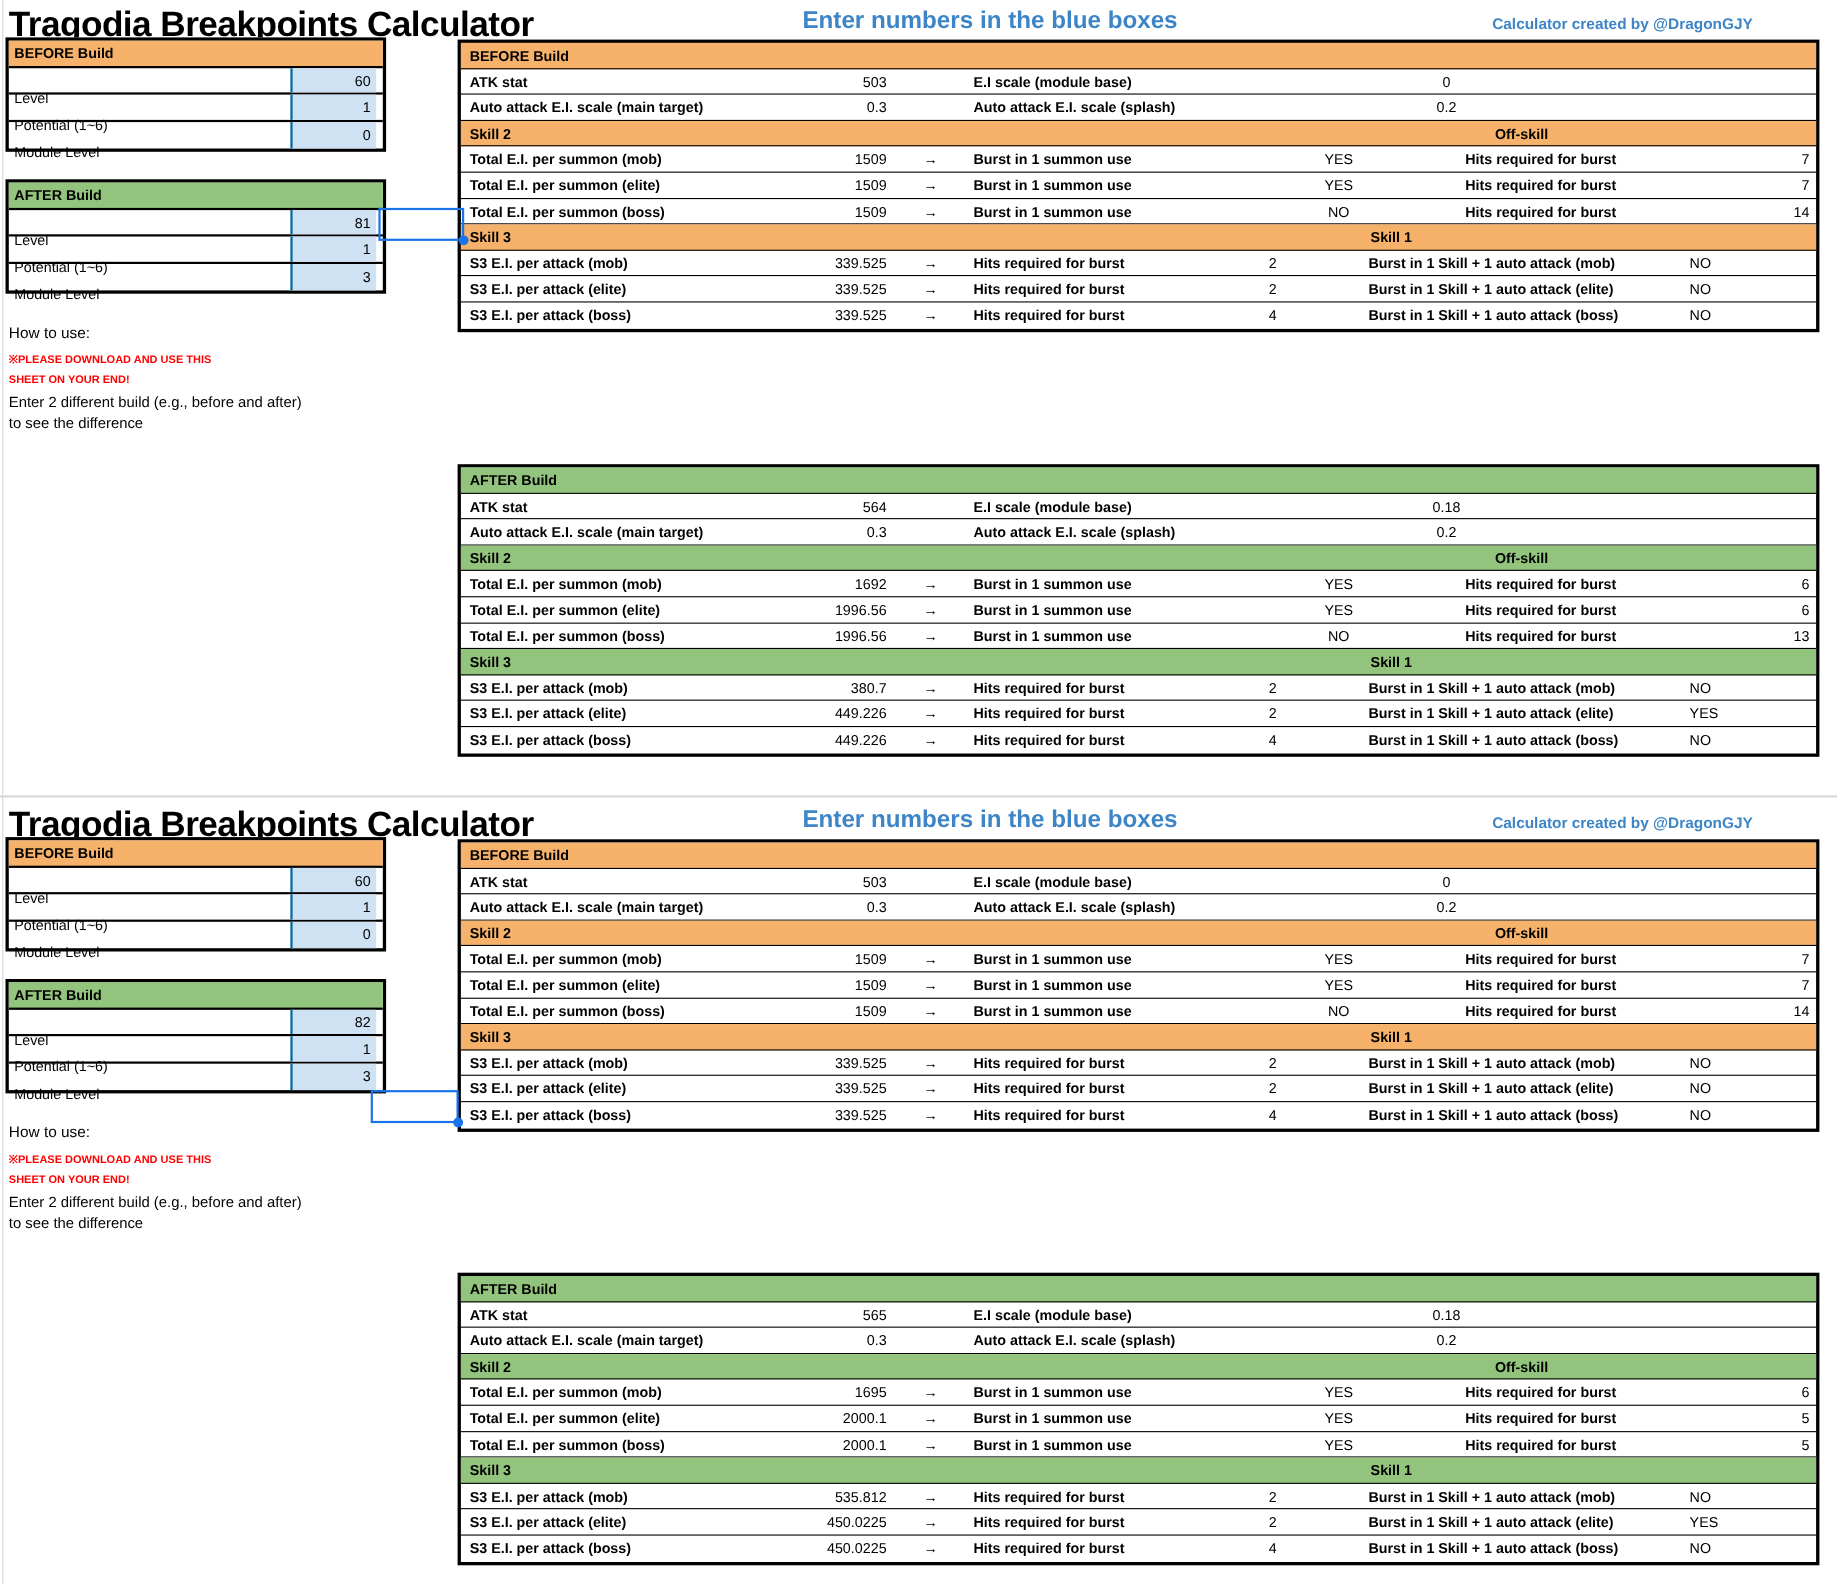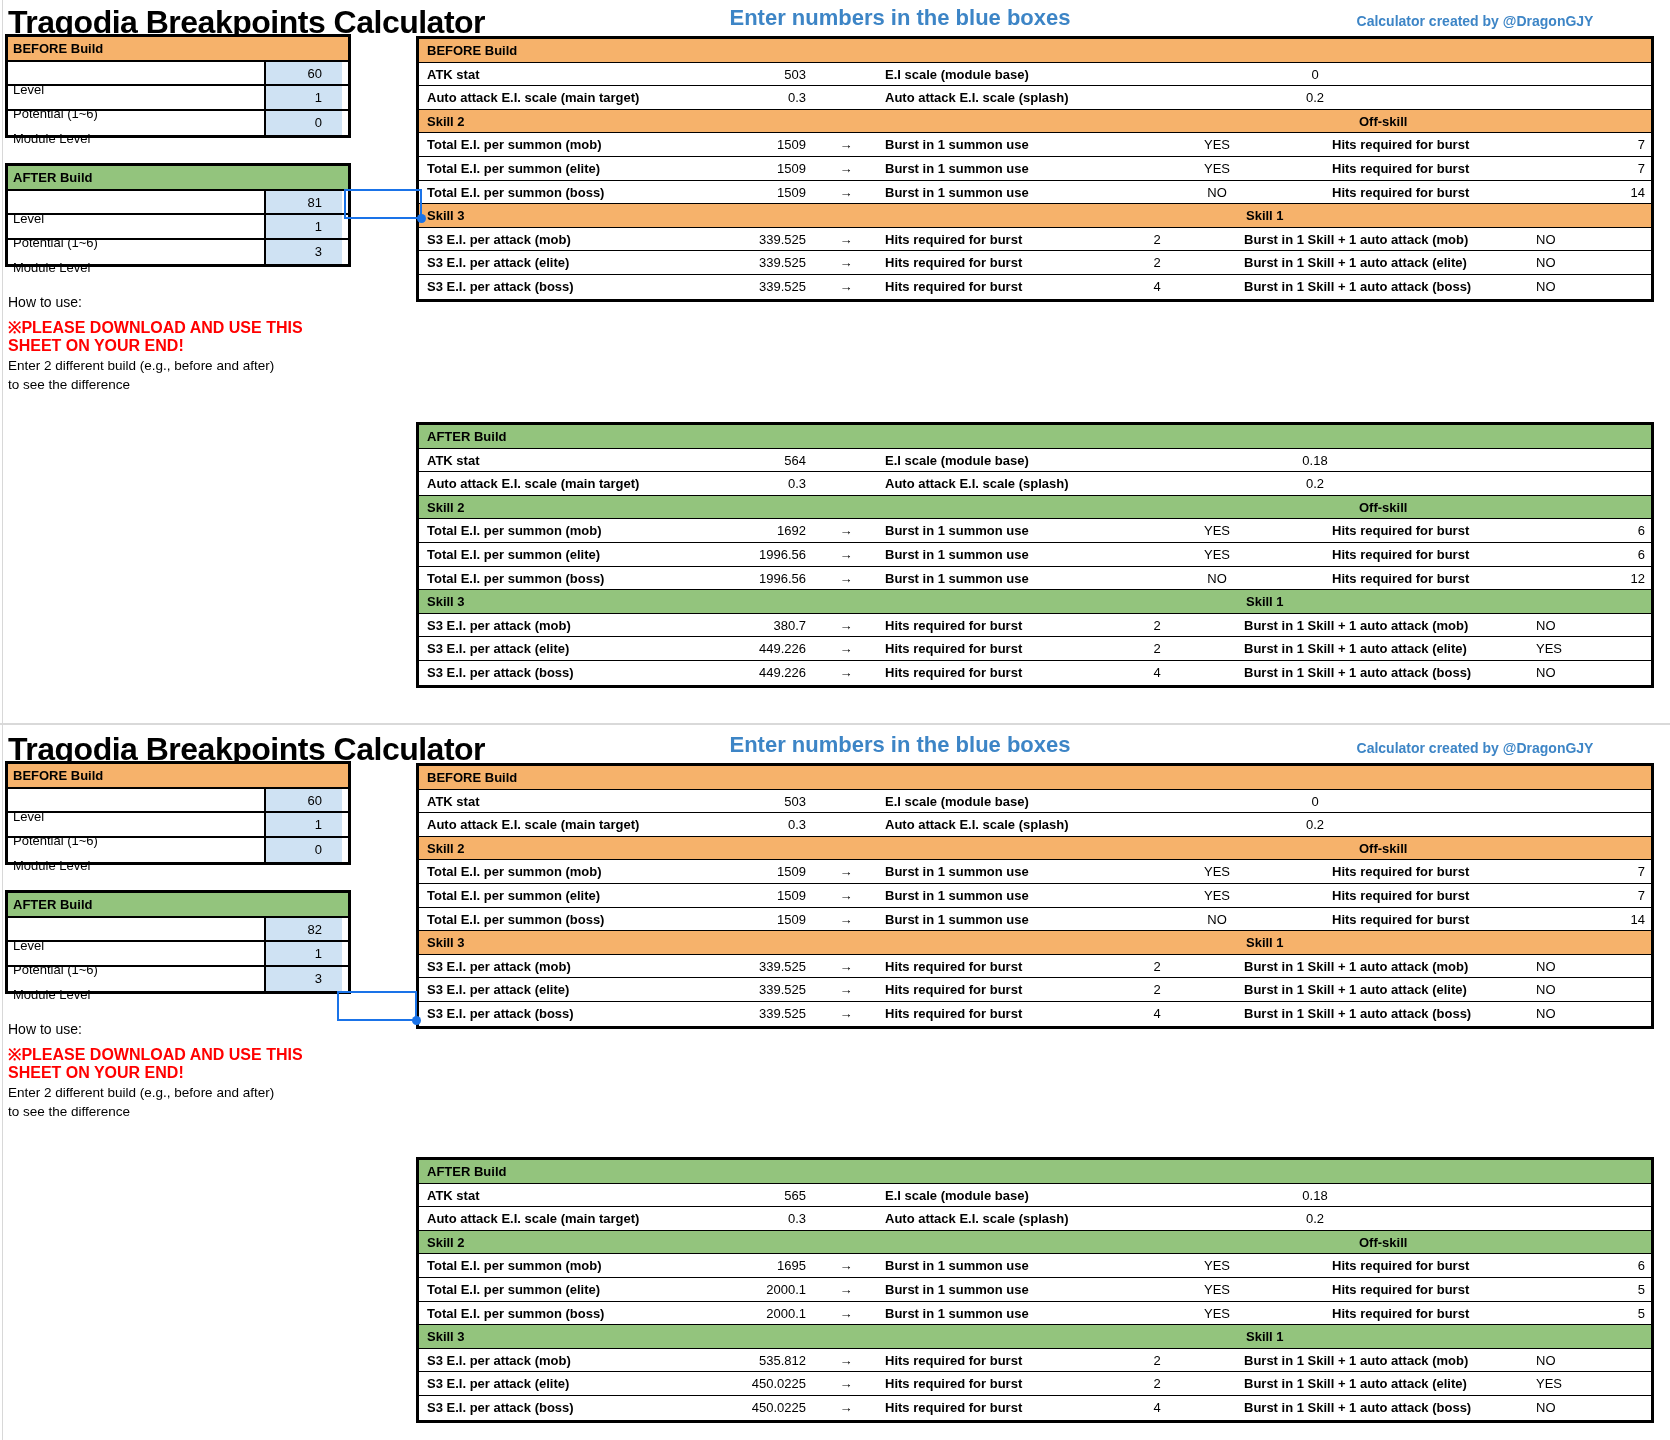--- a/index.html
+++ b/index.html
@@ -6,33 +6,33 @@
   #canvas{position:relative;width:1670px;height:1440px;background:#fff;
     font-family:"Liberation Sans",sans-serif;color:#000;overflow:hidden}
   .abs{position:absolute}
   .vgrid{left:2px;top:0;width:1px;height:1440px;background:#d8d8d8}
   .seam{left:0;width:1670px;height:2px;background:var(--divider_gray,#d9d9d9)}
   .title{font-size:32px;font-weight:bold;white-space:nowrap;letter-spacing:-0.5px}
   .hdr{left:650px;width:500px;text-align:center;font-size:22px;font-weight:bold;color:var(--accent_blue,#3d85c6);white-space:nowrap}
   .credit{left:1330px;width:290px;text-align:center;font-size:14px;font-weight:bold;color:var(--accent_blue,#3d85c6);white-space:nowrap}
   .howto{left:8px;width:330px}
   .howto .h{font-size:14px;font-weight:normal;line-height:16px}
-  .howto .warn{margin-top:9px;font-size:16px;font-weight:bold;line-height:18px;color:var(--warning_red,#f00);width:300px}
+  .howto .warn{margin-top:9px;font-size:10px;font-weight:bold;line-height:18px;color:var(--warning_red,#f00);width:300px}
   .howto .note{margin-top:1px;font-size:13.5px;line-height:19px;width:330px}
 
   
   .ltable{position:absolute;left:5px;width:340px;border:3px solid #000;background:#fff;box-sizing:content-box}
   .lrow{position:relative;height:24.5px;border-bottom:2px solid #000;box-sizing:border-box;font-size:13px}
   .lrow:last-child{border-bottom:none}
   .lrow.lhead{font-weight:bold;padding:4px 0 0 5px}
   .ltable.orange .lhead{background:var(--orange,#f6b26b)}
   .ltable.green .lhead{background:var(--green,#93c47d)}
   .ll{position:absolute;left:5px;top:20px;white-space:nowrap}
-  .lv{position:absolute;left:256px;top:0;width:78px;height:100%;border-left:2px solid #000000;
-      box-sizing:border-box;text-align:right;padding:4px 20px 0 0;background:var(--input_blue,#cfe2f3)}
+  .lv{position:absolute;left:256px;top:0;width:78px;height:100%;border-left:2px solid #0369a1;
+      box-sizing:border-box;text-align:right;padding:4px 5px 0 0;background:var(--input_blue,#cfe2f3)}
 
   
   .mtable{position:absolute;left:416px;width:1238px;border:3px solid #000;background:#fff;box-sizing:border-box}
   .mrow{position:relative;height:23.6px;border-bottom:1px solid #000;box-sizing:border-box;font-size:13px}
   .mrow:last-child{border-bottom:none}
   .mtable.orange .mhead,.mtable.orange .band{background:var(--orange,#f6b26b)}
   .mtable.green .mhead,.mtable.green .band{background:var(--green,#93c47d)}
   .mrow span{position:absolute;top:4px;white-space:nowrap}
   .b{font-weight:bold}
   .cl{left:8px}
@@ -239,21 +239,21 @@
           <span class="cr2 b">Hits required for burst</span>
           <span class="crv">6</span>
         </div>
         <div class="mrow">
           <span class="cl b">Total E.I. per summon (boss)</span>
           <span class="cv">1996.56</span>
           <span class="ca">→</span>
           <span class="cm b">Burst in 1 summon use</span>
           <span class="cyn">NO</span>
           <span class="cr2 b">Hits required for burst</span>
-          <span class="crv">12</span>
+          <span class="crv">13</span>
         </div>
         <div class="mrow band">
           <span class="cl b">Skill 3</span>
           <span class="bandR1 b">Skill 1</span>
         </div>
         <div class="mrow">
           <span class="cl b">S3 E.I. per attack (mob)</span>
           <span class="cv">380.7</span>
           <span class="ca">→</span>
           <span class="cm b">Hits required for burst</span>

